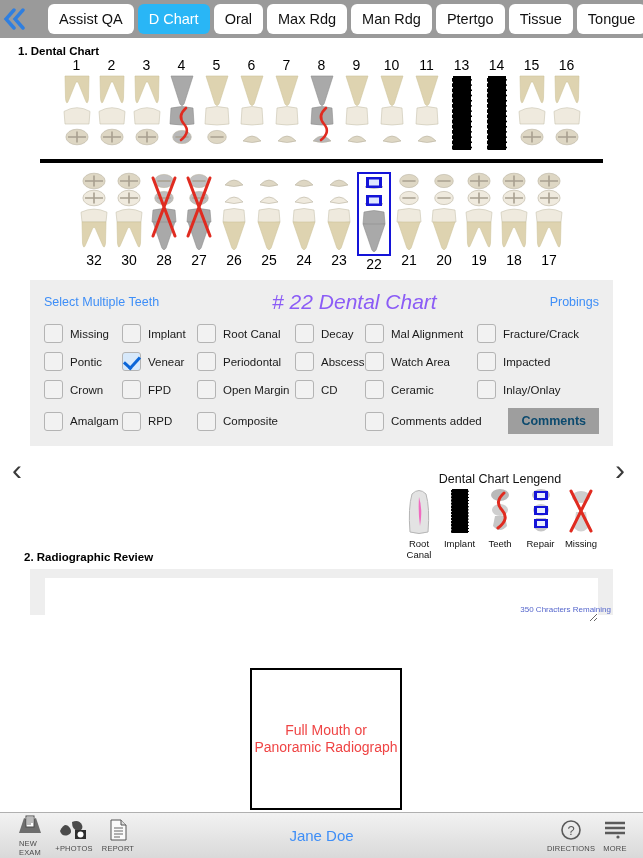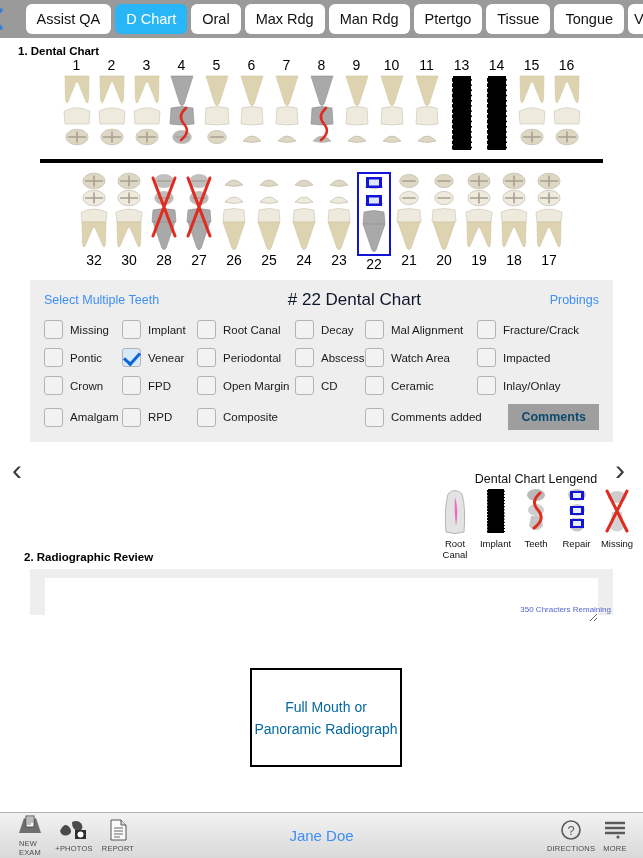--- a/index.html
+++ b/index.html
@@ -11,21 +11,20 @@
   }
 
   
   .tabbar {
     height: 38px; width: 643px;
     background: #9a9a9a;
     display: flex; align-items: center;
     padding: 15px 2px;
     gap: 20px;
     overflow: hidden;
-    justify-content: center;
   }
   .chev-left, .chev-right {
     flex: 0 0 auto;
     width: 26px; height: 38px;
     display: flex; align-items: center; justify-content: center;
     color: #1f6fd8;
   }
   .tab {
     flex: 0 0 auto;
     height: 30px;
@@ -73,21 +72,21 @@
     position: relative;
     margin: 7px 30px 0 30px;
     background: #eeeeee;
     padding: 10px 14px 12px 14px;
   }
   .panel-head {
     display: flex; align-items: center; justify-content: space-between;
     margin-bottom: 10px;
   }
   .link-blue { color: #3e8ef7; font-size: 12.5px; }
-  .panel-title { font-size: 17px; color: #0f172a; }
+  .panel-title { font-size: 21px; color: #8b5cf6; font-style: italic; }
   .optgrid {
     display: grid;
     grid-template-columns: 78px 75px 98px 70px 112px 1fr;
     row-gap: 9px;
     align-items: center;
   }
   .opt { display: flex; align-items: center; gap: 7px; }
   .cbox {
     width: 19px; height: 19px; flex: 0 0 19px;
     background: #f2f2f2;
@@ -117,21 +116,21 @@
   .nav-arrow {
     position: absolute; top: 398px;
     font-size: 30px; color: #3a3a3a; font-weight: 300;
     line-height: 1;
   }
   .nav-left  { left: 12px; }
   .nav-right { left: 615px; }
 
   
   .legend {
-    position: absolute; left: 436px; top: 472px;
+    position: absolute; left: 400px; top: 472px;
     width: 200px;
   }
   .legend-title { text-align: center; font-size: 12.5px; color: #111; margin-bottom: 2px; }
   .legend-items { display: flex; justify-content: space-between; }
   .legend-item { width: 38px; display: flex; flex-direction: column; align-items: center; }
   .legend-label { font-size: 9.5px; color: #111; text-align: center; line-height: 10.5px; margin-top: 1px; }
 
   
   .radio-panel {
     position: absolute; left: 30px; top: 569px;
@@ -147,27 +146,27 @@
     font-family: "Liberation Sans", sans-serif;
     padding: 5px;
   }
   .chars-remaining {
     position: absolute; right: 2px; bottom: 1px;
     font-size: 8px; color: #5566cc;
   }
 
   .radiograph-box {
     position: absolute; left: 250px; top: 668px;
-    width: 152px; height: 99px;
+    width: 152px; height: 142px;
     border: 2px solid #000;
     background: #fff;
     display: flex; align-items: center; justify-content: center;
     text-align: center;
-    color: #0369a1;
-    font-size: 14px; line-height: 22px;
+    color: #ef4444;
+    font-size: 14px; line-height: 17px;
   }
 
   
   .footer {
     position: absolute; left: 0; top: 812px;
     width: 643px; height: 46px;
     background: linear-gradient(#f2f2f2, #d9d9d9);
     border-top: 1px solid #b0b0b0;
     display: flex; align-items: center;
   }

